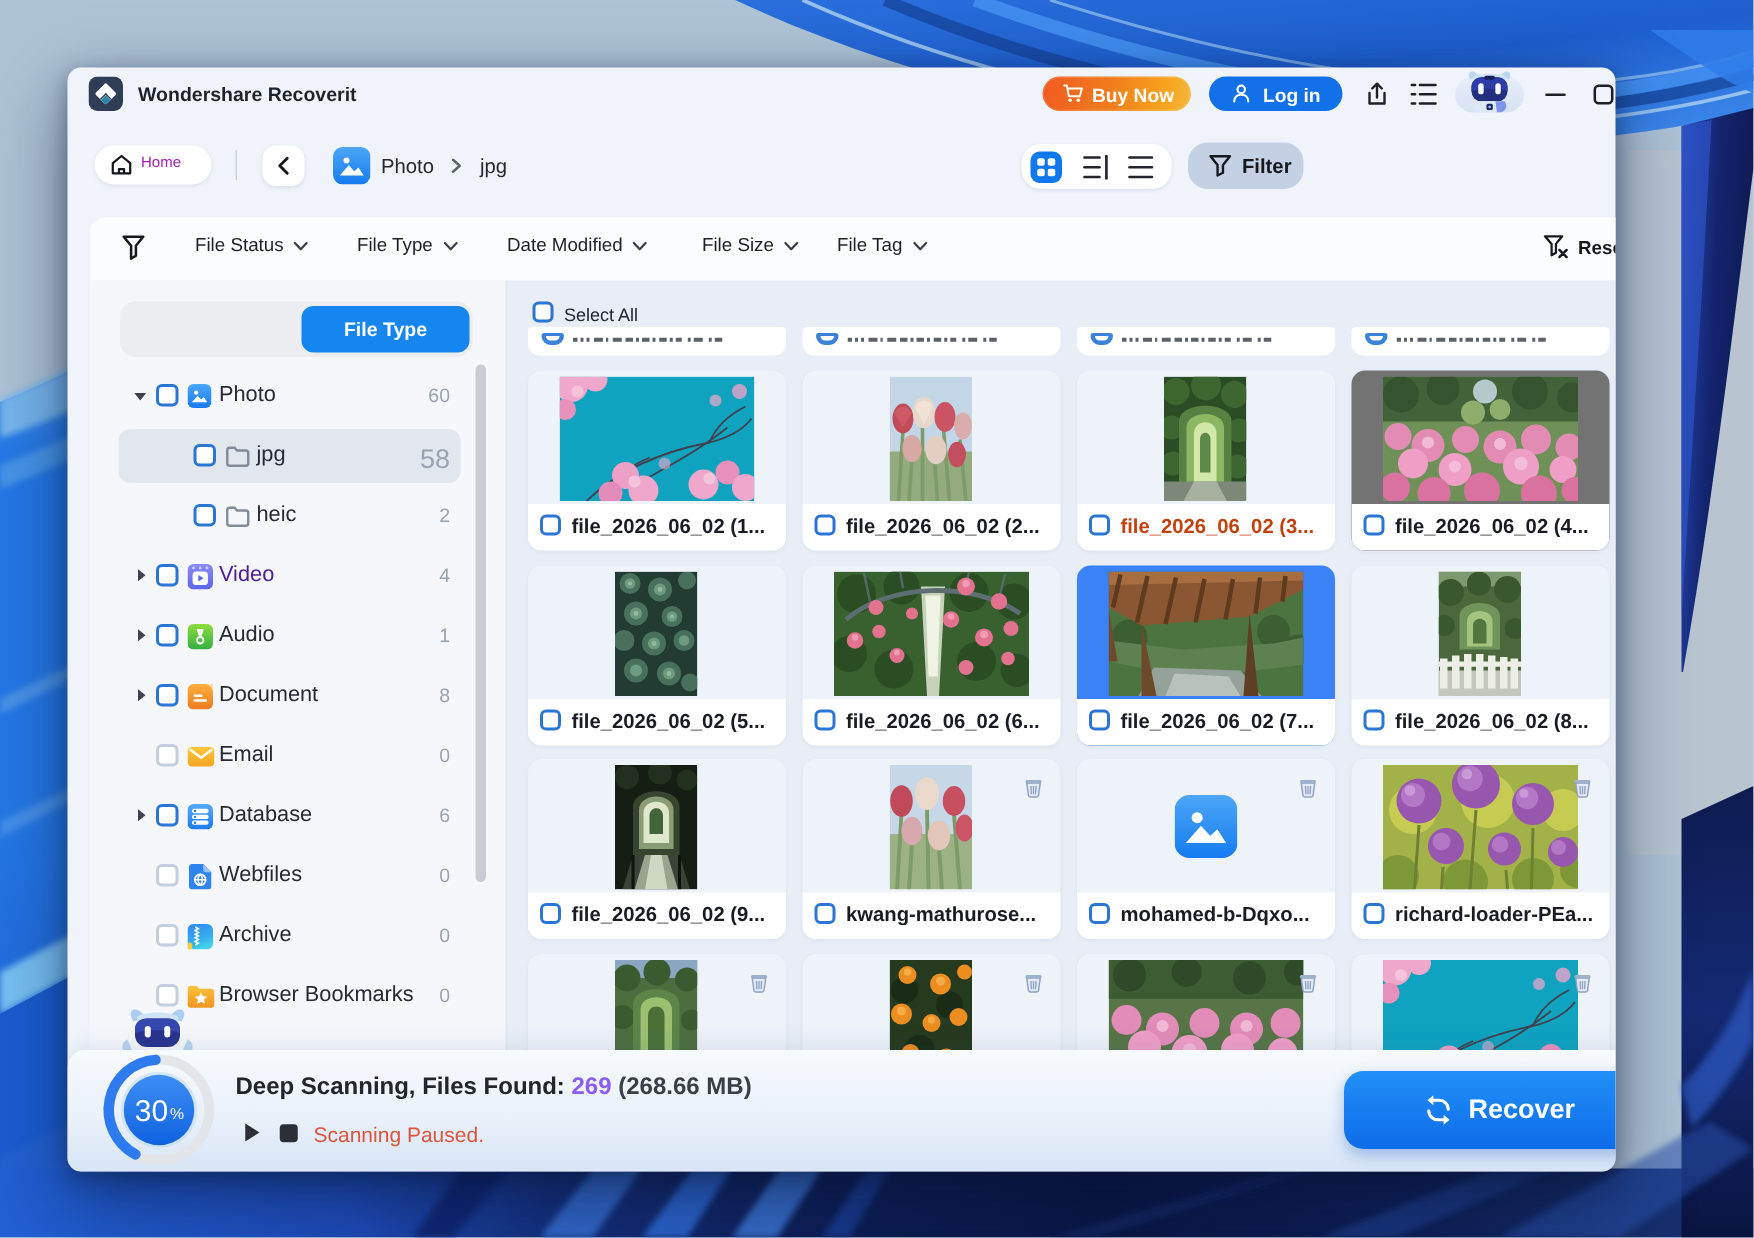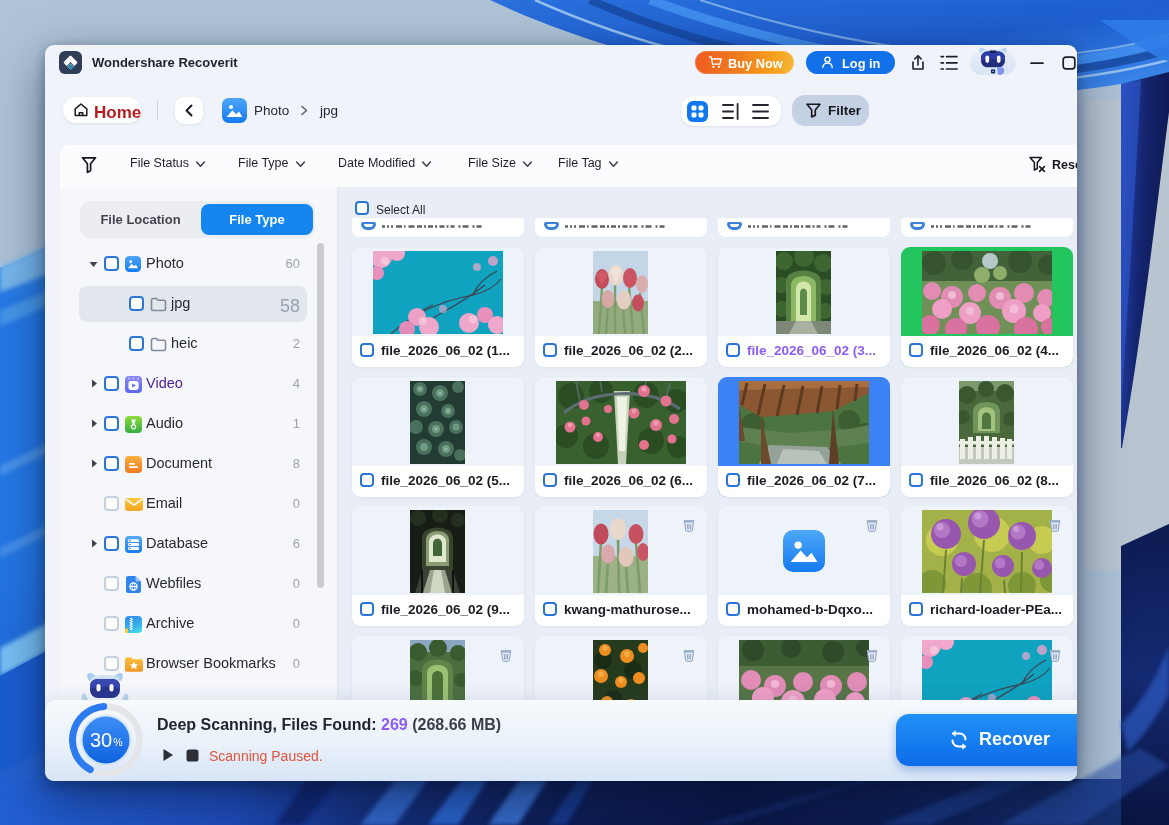--- a/index.html
+++ b/index.html
@@ -163,21 +163,21 @@
       </g>
     </svg>
 
 <div class="abs" style="left:18px;top:52px;width:78px;height:26px;border-radius:13px;background:#fff;box-shadow:0 1px 3px rgba(30,50,90,.10)">
  <svg class="abs" style="left:10px;top:5px" width="16" height="16" viewBox="0 0 16 16">
   <g fill="none" stroke="#16181d" stroke-width="1.5" stroke-linejoin="round">
    <path d="M2.2,6.8 L8,2 L13.8,6.8 L13.8,13.5 L2.2,13.5 Z"></path>
    <path d="M6.3,13.5 L6.3,10.7 L9.7,10.7 L9.7,13.5"></path>
   </g>
  </svg>
- <div class="abs" style="left:31px;top:6px;font-size:17px;font-weight:bold;color:#b91c1c">Home</div>
+ <div class="abs" style="left:31px;top:6px;font-size:10px;font-weight:normal;color:#a21caf">Home</div>
 </div>
 <div class="abs" style="left:112px;top:55px;width:1px;height:20px;background:#c9d1dd"></div>
 <div class="abs" style="left:130px;top:52px;width:28px;height:27px;border-radius:9px;background:#fff;box-shadow:0 1px 3px rgba(30,50,90,.10)">
  <svg class="abs" style="left:8px;top:7px" width="12" height="13" viewBox="0 0 12 13">
         <path d="M8.5,1.5 L3.5,6.5 L8.5,11.5" fill="none" stroke="#16181d" stroke-width="1.9" stroke-linecap="round" stroke-linejoin="round"></path>
       </svg>
 </div>
 <svg class="abs" style="left:177px;top:53px" width="25" height="25" viewBox="0 0 25 25">
  <defs>
         <linearGradient id="phg" x1="0" y1="0" x2="0" y2="1">
@@ -267,21 +267,20 @@
  <path d="M2,2.5 L13.5,2.5 L9.3,7.6 L9.3,13.5 L6.4,15.2 L6.4,7.6 Z" fill="none" stroke="#16181d" stroke-width="1.5" stroke-linejoin="round"></path>
  <path d="M11.6,11.6 L16.4,16.4 M16.4,11.6 L11.6,16.4" stroke="#16181d" stroke-width="1.6" stroke-linecap="round"></path>
 </svg>
 <div class="abs" style="left:1007px;top:113px;font-size:12.5px;font-weight:bold;color:#16181d">Reset</div>
 
 <div class="abs" style="left:15px;top:142px;width:277px;height:513px;background:#f5f7fb"></div>
 <div class="abs" style="left:292px;top:142px;width:1px;height:513px;background:#e2e7ee"></div>
 <div class="abs" style="left:293px;top:142px;width:770px;height:513px;background:#e9eef6"></div>
 
 <div class="abs" style="left:35px;top:156px;width:235px;height:37px;border-radius:10px;background:#ecedf1"></div>
-<div class="abs" style="left:35px;top:156px;width:121px;height:37px;line-height:37px;text-align:center;font-size:13px;font-weight:bold;color:#43454e">File Location</div>
 <div class="abs" style="left:156px;top:159px;width:112px;height:31px;border-radius:8px;background:#1586f0;line-height:31px;text-align:center;font-size:13px;font-weight:bold;color:#fff">File Type</div>
 <div class="abs" style="left:34px;top:241px;width:228px;height:36px;border-radius:8px;background:#e2e6ed"></div>
 <svg class="abs" style="left:44px;top:216px" width="9" height="7" viewBox="0 0 9 7">
       <path d="M0.5,1 L8.5,1 L4.5,6 Z" fill="#3e434d"></path>
     </svg>
 <div class="ck" style="left:59px;top:211px;width:15px;height:15px"></div>
 <svg class="abs" style="left:80px;top:211px" width="16" height="16" viewBox="0 0 25 25">
  <rect width="25" height="25" rx="6.5" fill="url(#phg)"></rect>
  <circle cx="9" cy="9" r="2.2" fill="#fff"></circle>
  <path d="M4.5,19 L10.5,12.2 L14.2,16.2 L17,13.6 L20.5,19 Z" fill="#fff"></path>
@@ -543,23 +542,23 @@
           <path d="M10,83 L10,30 C10,16 45,16 45,30 L45,83 Z" fill="#568142"></path>
           <path d="M15,83 L15,34 C15,22 40,22 40,34 L40,83 Z" fill="#8cb763"></path>
           <path d="M20,78 L20,38 C20,28 35,28 35,38 L35,78 Z" fill="#d2e8a8"></path>
           <path d="M24,64 L24,42 C24,36 31,36 31,42 L31,64 Z" fill="#5d8a48"></path>
           <rect y="70" width="55" height="13" fill="#7d8878"></rect>
           <path d="M20,70 L35,70 L42,83 L13,83 Z" fill="#a8b0a0"></path>
         </svg>
       </div>
 <div class="abs" style="left:0;top:89px;width:172px;height:31px;background:#fff"></div>
 <div class="ck" style="left:8px;top:96px;width:14px;height:14px"></div>
-<div class="abs ell" style="left:29px;top:96px;width:138px;font-size:13.5px;font-weight:bold;color:#8b5cf6">file_2026_06_02 (3...</div>
-</div>
-<div class="abs" style="left:856px;top:202px;width:172px;height:120px;border-radius:9px;background:#22c55e;box-shadow:0 1px 3px rgba(40,60,100,.06);overflow:hidden">
+<div class="abs ell" style="left:29px;top:96px;width:138px;font-size:13.5px;font-weight:bold;color:#c2410c">file_2026_06_02 (3...</div>
+</div>
+<div class="abs" style="left:856px;top:202px;width:172px;height:120px;border-radius:9px;background:#737373;box-shadow:0 1px 3px rgba(40,60,100,.06);overflow:hidden">
 <div class="abs" style="left:21px;top:4px;width:130px;height:83px;overflow:hidden;">
         <svg class="abs" style="left:0;top:0" width="130" height="83" viewBox="0 0 130 83">
           <rect width="130" height="83" fill="#6f9158"></rect>
           <rect width="130" height="30" fill="#42633a"></rect>
           <g fill="#35532e">
             <circle cx="12" cy="12" r="12"></circle>
             <circle cx="40" cy="8" r="11"></circle>
             <circle cx="98" cy="10" r="12"></circle>
             <circle cx="126" cy="14" r="10"></circle>
           </g>

